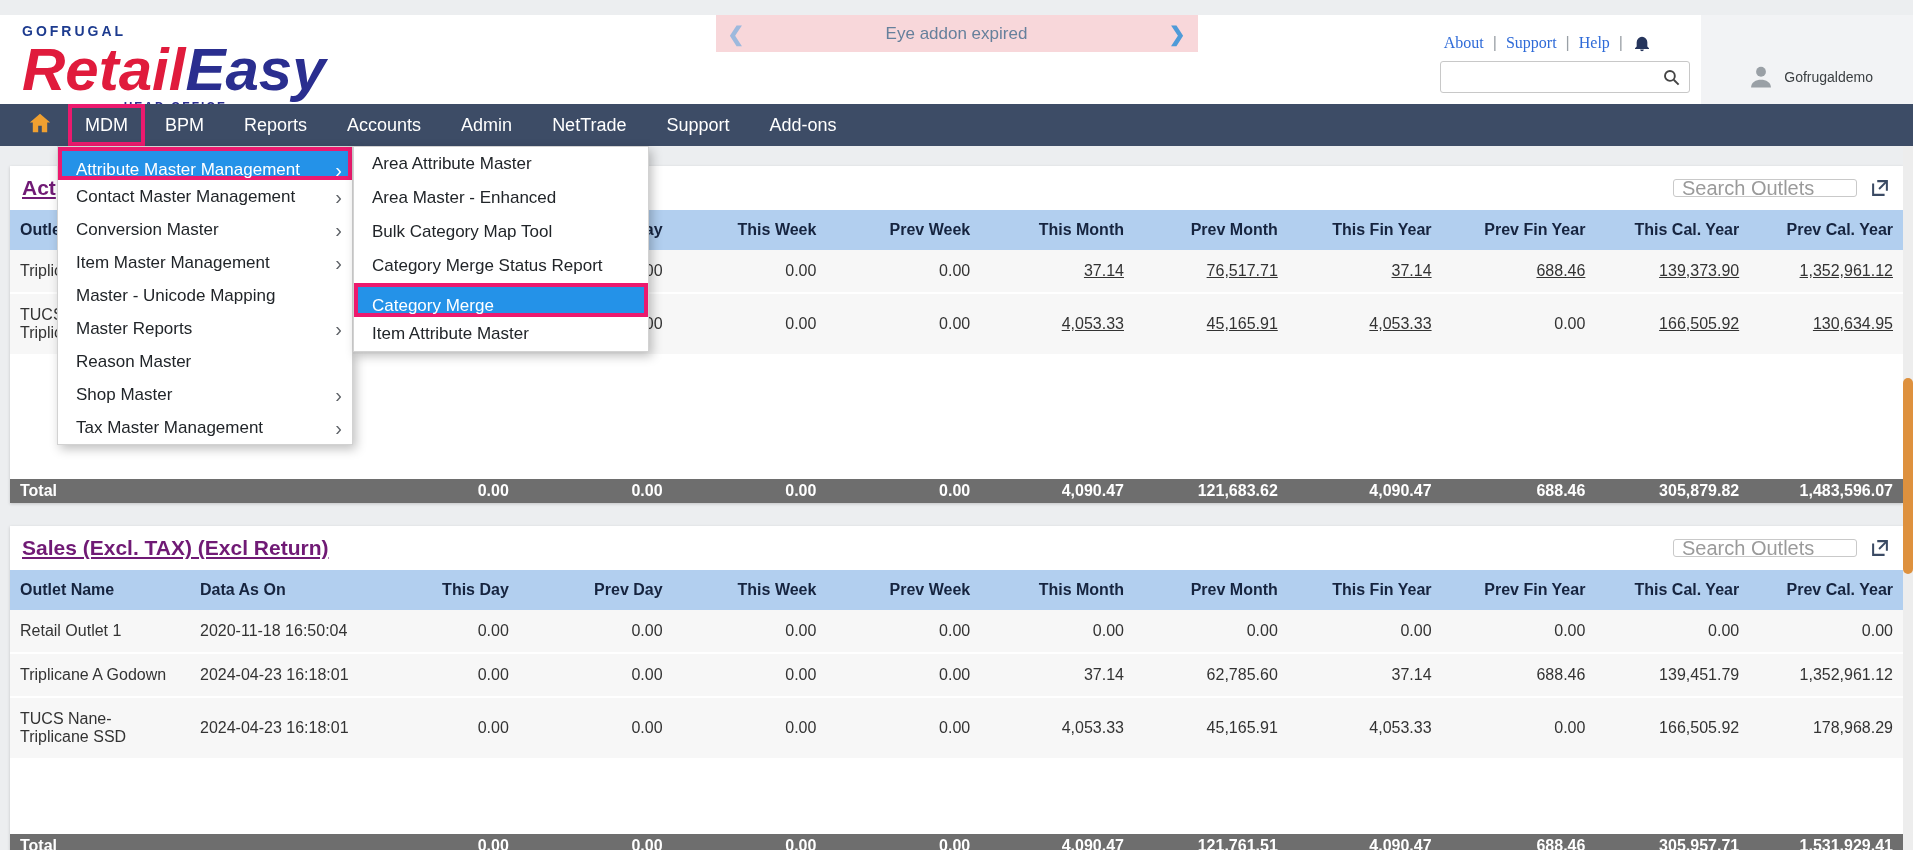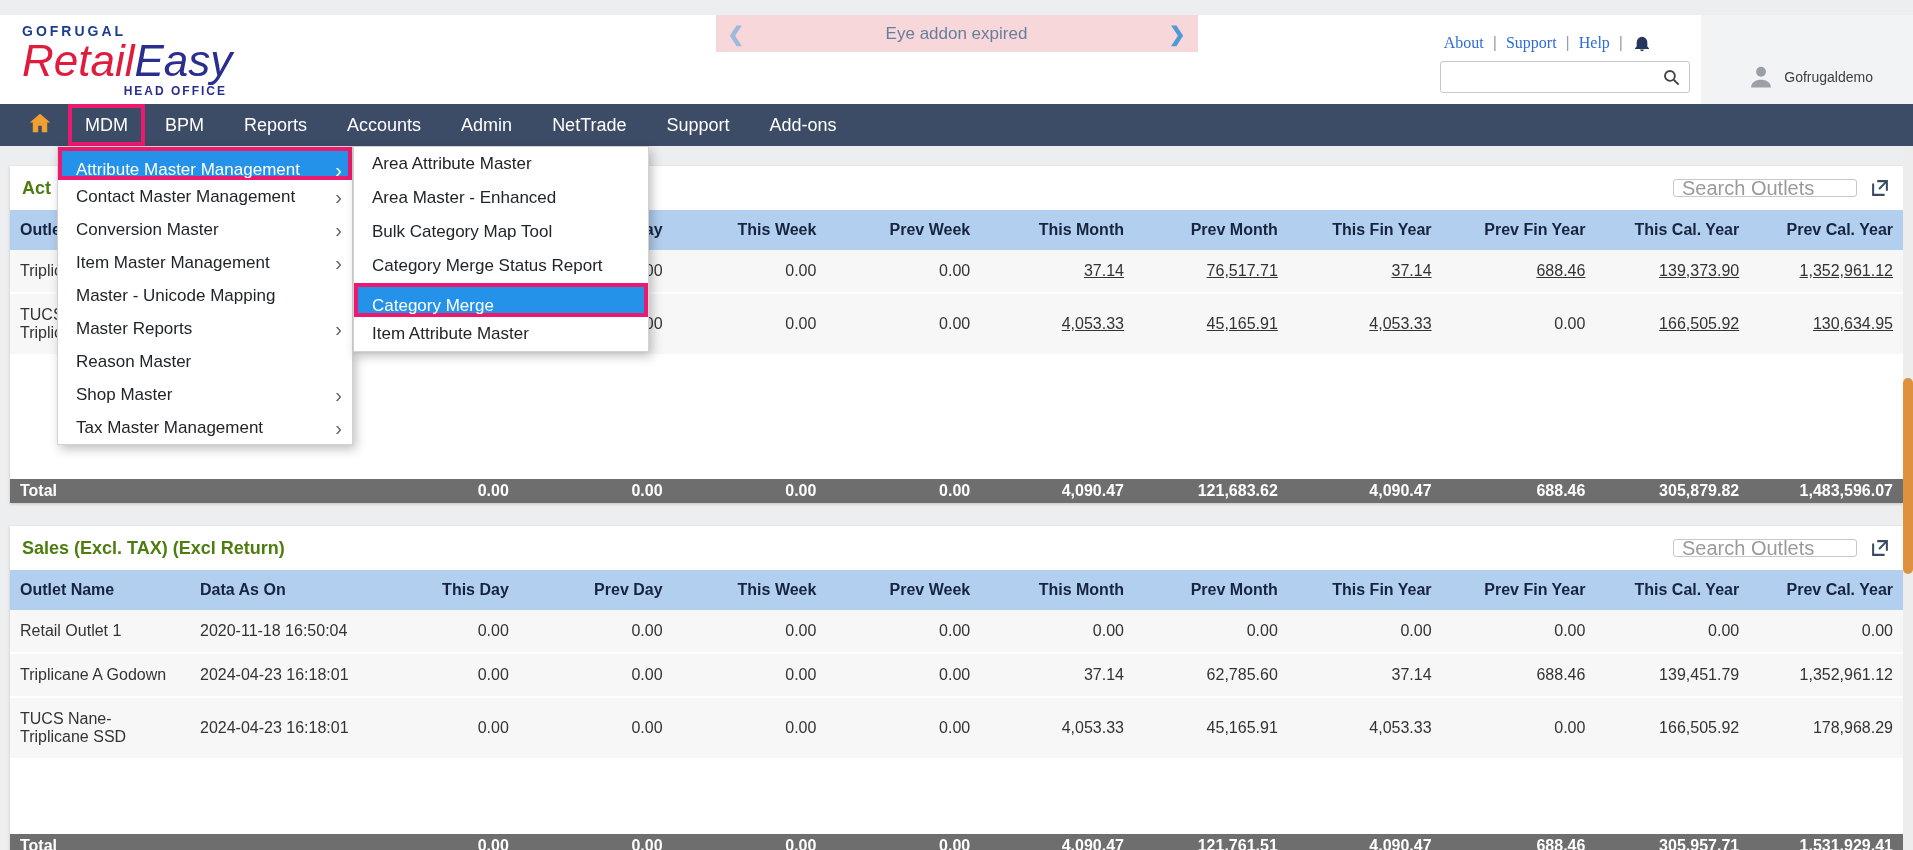--- a/index.html
+++ b/index.html
@@ -4,21 +4,21 @@
 <style>
   *{margin:0;padding:0;box-sizing:border-box;}
   html,body{overflow:hidden;}
   body{width:1913px;height:850px;position:relative;background:#eceef0;font-family:"Liberation Sans",sans-serif;}
 
   
   .top{position:absolute;top:15px;left:0;width:100%;height:104px;background:#ffffff;}
   .user-panel{position:absolute;right:0;top:0;width:212px;height:104px;background:#f2f3f5;}
   .brand{position:absolute;left:22px;top:8px;width:230px;}
   .brand-top{font-size:14px;font-weight:bold;letter-spacing:3px;color:#1d3b8f;}
-  .brand-main{font-size:44px;font-weight:normal;font-style:italic;line-height:1.02;white-space:nowrap;}
+  .brand-main{font-size:60px;font-weight:bold;font-style:italic;line-height:1.02;white-space:nowrap;}
   .brand-retail{color:#e01b3c;}
   .brand-easy{color:#2a2e8f;}
   .brand-tag{font-size:12px;font-weight:bold;letter-spacing:2px;color:#2a2e8f;text-align:right;width:205px;}
   .banner{position:absolute;left:50%;transform:translateX(-50%);top:0;width:482px;height:37px;background:#f8d7da;display:flex;align-items:center;padding:0 12px;}
   .banner-text{flex:1;text-align:center;color:#66809c;font-size:17px;}
   .chev{font-size:20px;font-weight:bold;cursor:pointer;line-height:1;}
   .chev-left{color:#9db9dd;}
   .chev-right{color:#4f9bd8;}
   .top-links{position:absolute;top:18px;right:261px;display:flex;align-items:center;gap:9px;font-size:16px;}
   .top-link{color:#2f6bd8;cursor:pointer;font-family:Liberation Serif, serif;}
@@ -46,21 +46,21 @@
   .menu-item .arrow{color:#5f6368;font-size:20px;line-height:1;margin-left:8px;}
   .menu-item.selected{background:#2492e8;color:#ffffff;}
   .menu-item.selected .arrow{color:#ffffff;}
   .menu-item.annotated{border:4px solid #ec1a6e;padding:12px 6px 0 14px;}
 
   
   .widget{position:absolute;left:10px;width:1893px;background:#ffffff;display:flex;flex-direction:column;box-shadow:0 1px 3px rgba(0,0,0,.18);}
   #widget1{top:166px;height:337px;}
   #widget2{top:526px;height:332px;}
   .widget-head{height:44px;flex:0 0 44px;display:flex;align-items:center;justify-content:space-between;padding:0 12px;background:#fff;}
-  .widget-title{font-size:18px;font-weight:bold;color:#4d7c0f;cursor:pointer;}
+  .widget-title{font-size:21px;font-weight:bold;text-decoration:underline;color:#701a75;cursor:pointer;}
   .widget-tools{display:flex;align-items:center;gap:12px;}
   .search-outlets{width:184px;height:18px;border:1px solid #c9c9c9;border-radius:3px;padding:0 8px;font-size:20px;color:#333;outline:none;}
   .search-outlets::placeholder{color:#9a9a9a;}
   .expand-ic{width:22px;height:22px;cursor:pointer;}
 
   table{width:100%;border-collapse:collapse;table-layout:fixed;font-size:16px;}
   .data-table th{background:#b2cfef;color:#16243f;font-weight:bold;height:40px;padding:0 10px;overflow:hidden;white-space:nowrap;}
   .data-table td{background:#f7f7f7;color:#333333;padding:12px 10px;border-bottom:2px solid #ffffff;overflow:hidden;}
   th.txt,td.txt{text-align:left;}
   th.num,td.num{text-align:right;}

